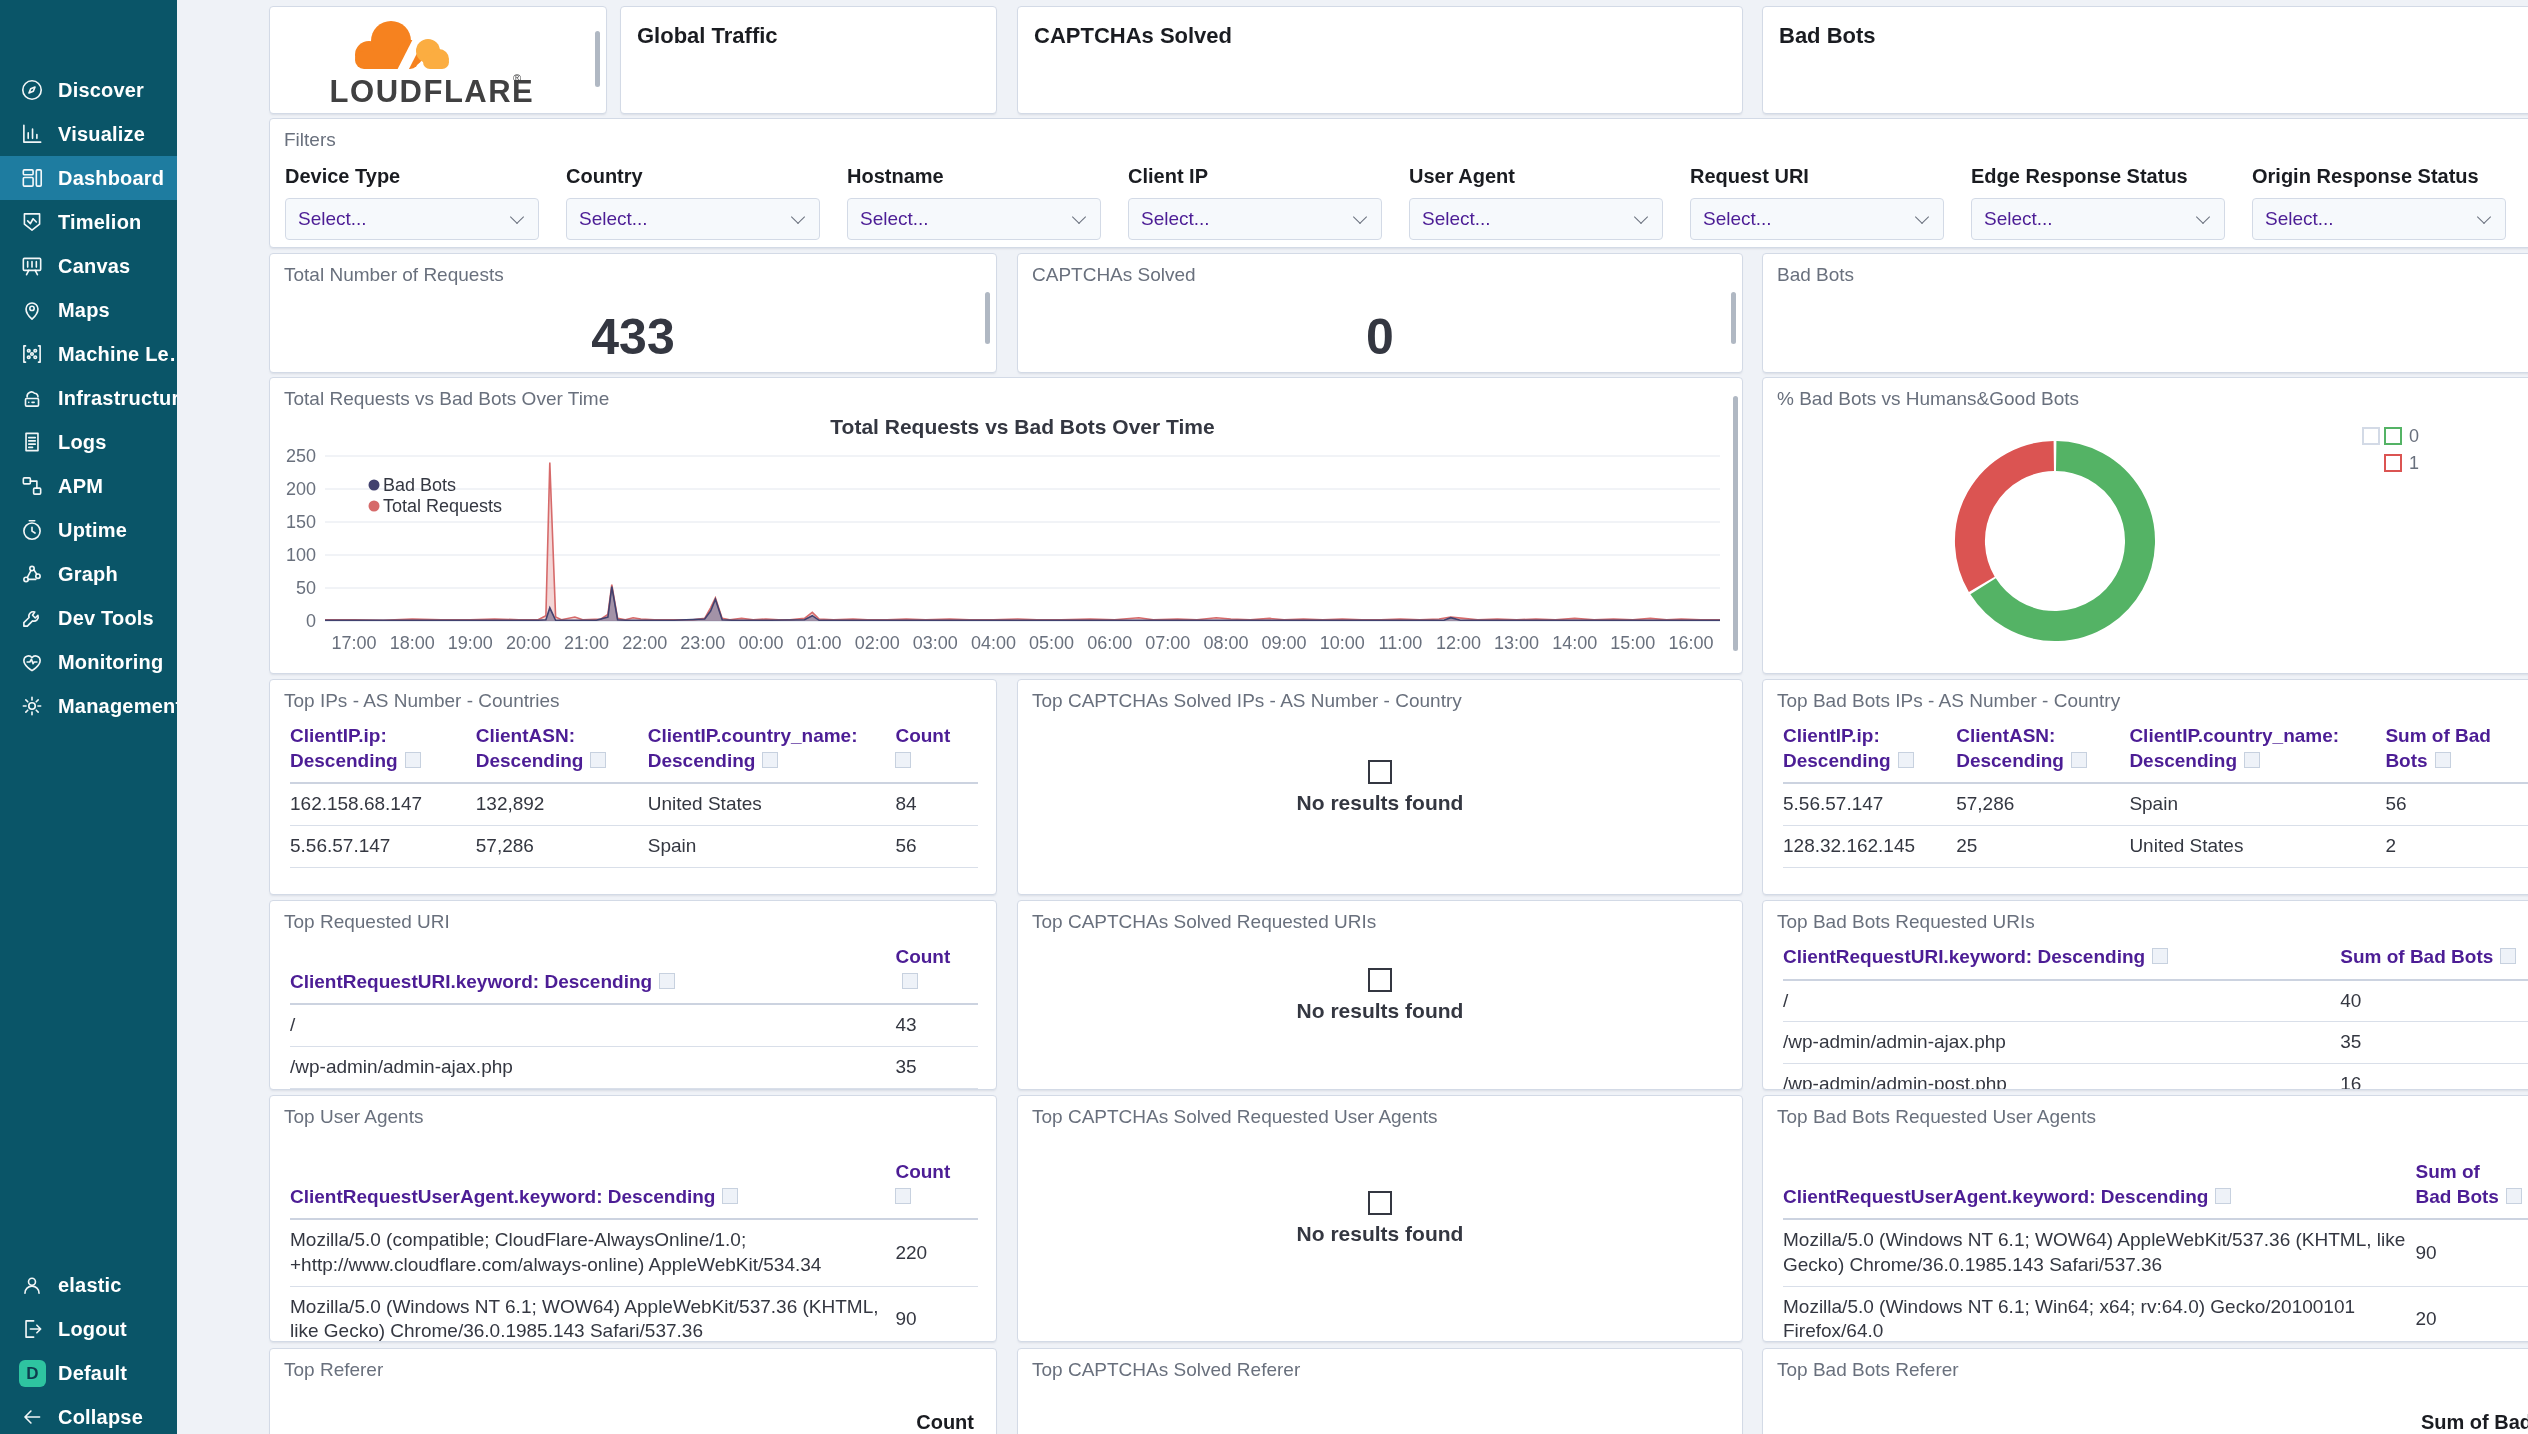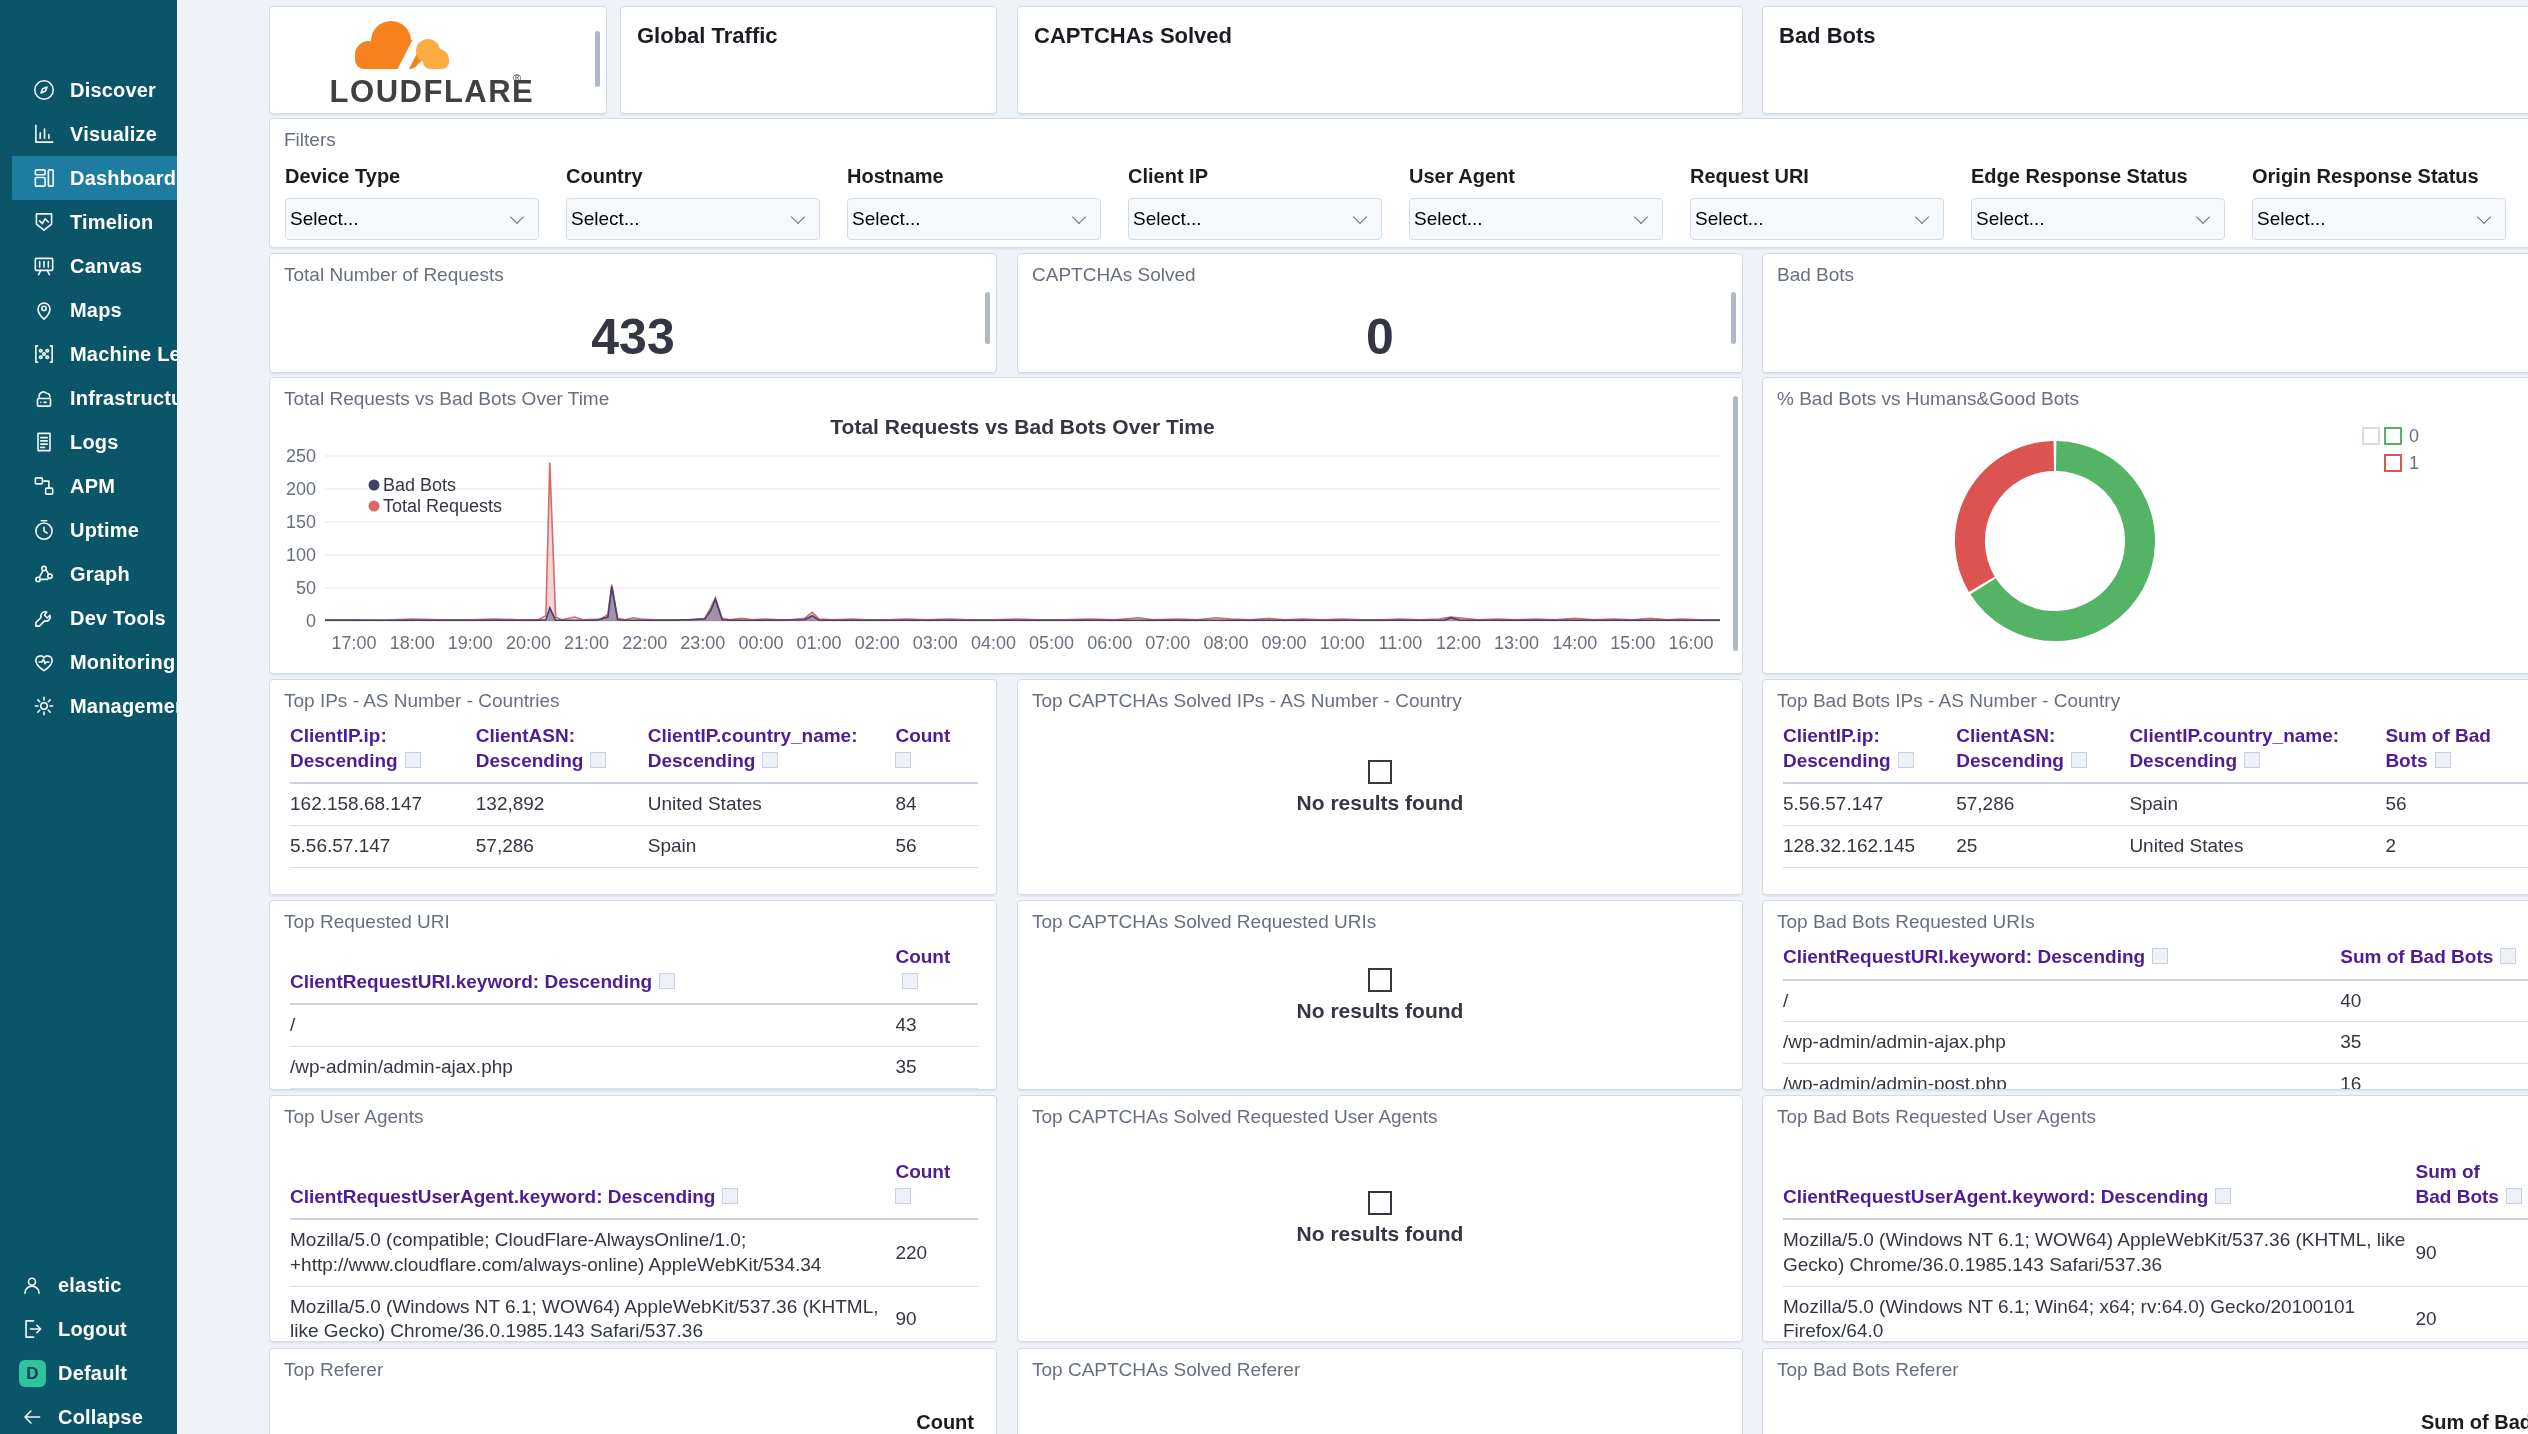--- a/index.html
+++ b/index.html
@@ -2,21 +2,21 @@
 <html><head>
 <meta charset="utf-8">
 <style>
   html,body{margin:0;padding:0;}
   body{font-family:"Liberation Sans",sans-serif;background:#eef1f6;}
   .app{position:relative;width:2528px;height:1434px;overflow:hidden;background:#eff2f7;}
 
   
   .sidebar{position:absolute;left:0;top:0;width:177px;height:1434px;background:#0a5568;z-index:5;}
   .nav{position:absolute;left:0;right:0;list-style:none;margin:0;padding:0;}
-  .nav-top{top:68px;padding-left:12px;}
+  .nav-top{top:68px;}
   .nav li{height:44px;display:flex;align-items:center;padding-left:19px;color:#fff;cursor:pointer;}
   .nav li.active{background:#1e7ca0;}
   .nav-icon{width:26px;height:26px;margin-right:13px;flex:0 0 26px;color:rgba(255,255,255,.95);}
   .nav-icon svg{width:26px;height:26px;display:block;}
   .nav-label{font-size:20px;font-weight:600;letter-spacing:.2px;white-space:nowrap;overflow:hidden;}
   .nav-bottom{top:1263px;}
   .space-badge{width:27px;height:27px;border-radius:6px;display:flex;align-items:center;justify-content:center;
     font-size:17px;font-weight:bold;color:#0d3c4e;}
 
   
@@ -46,21 +46,21 @@
   #p-t8{left:985px;top:1095px;width:724px;height:245px;}
   #p-t9{left:1730px;top:1095px;width:791px;height:245px;}
   #p-b1{left:237px;top:1348px;width:726px;height:160px;}
   #p-b2{left:985px;top:1348px;width:724px;height:160px;}
   #p-b3{left:1730px;top:1348px;width:791px;height:160px;}
 
   
   .fgroup{position:absolute;top:46px;width:262px;}
   .flabel{font-size:20px;font-weight:bold;color:#1a1c21;display:block;margin-bottom:10px;}
   .sel{position:relative;width:252px;height:40px;background:#f6f9fc;border:1px solid #d3dae6;border-radius:4px;cursor:pointer;}
-  .sel .ph{position:absolute;left:4px;top:9px;font-size:19px;color:#000000;}
+  .sel .ph{position:absolute;left:12px;top:9px;font-size:19px;color:#4c1d95;}
   .sel .chev{position:absolute;right:16px;top:13px;width:9px;height:9px;border-right:1.5px solid #69707d;
     border-bottom:1.5px solid #69707d;transform:rotate(45deg);}
 
   
   .metric-val{position:absolute;left:0;right:0;top:58px;text-align:center;font-size:50px;font-weight:bold;color:#343741;line-height:1;}
 
   
   .tbl{position:absolute;left:20px;right:18px;top:40px;}
   .tbl table{width:100%;border-collapse:collapse;table-layout:fixed;}
   .tbl th{text-align:left;vertical-align:bottom;font-size:19px;font-weight:bold;color:#4c1d95;

